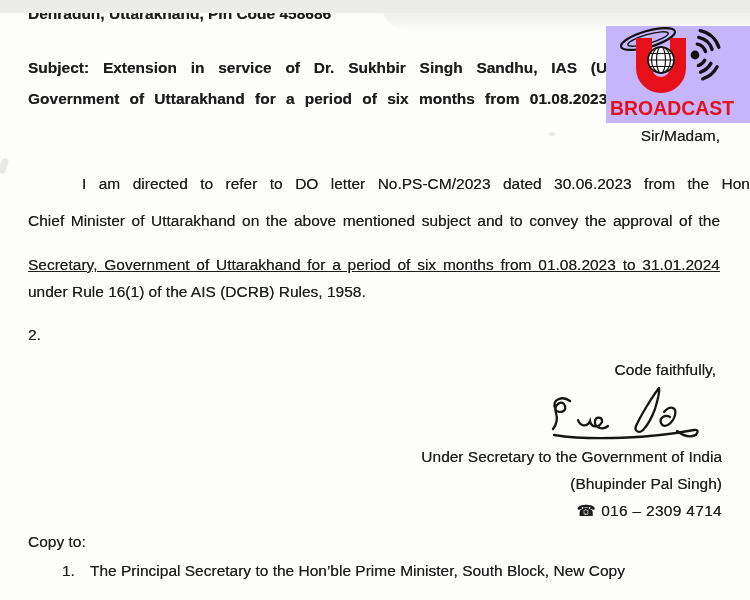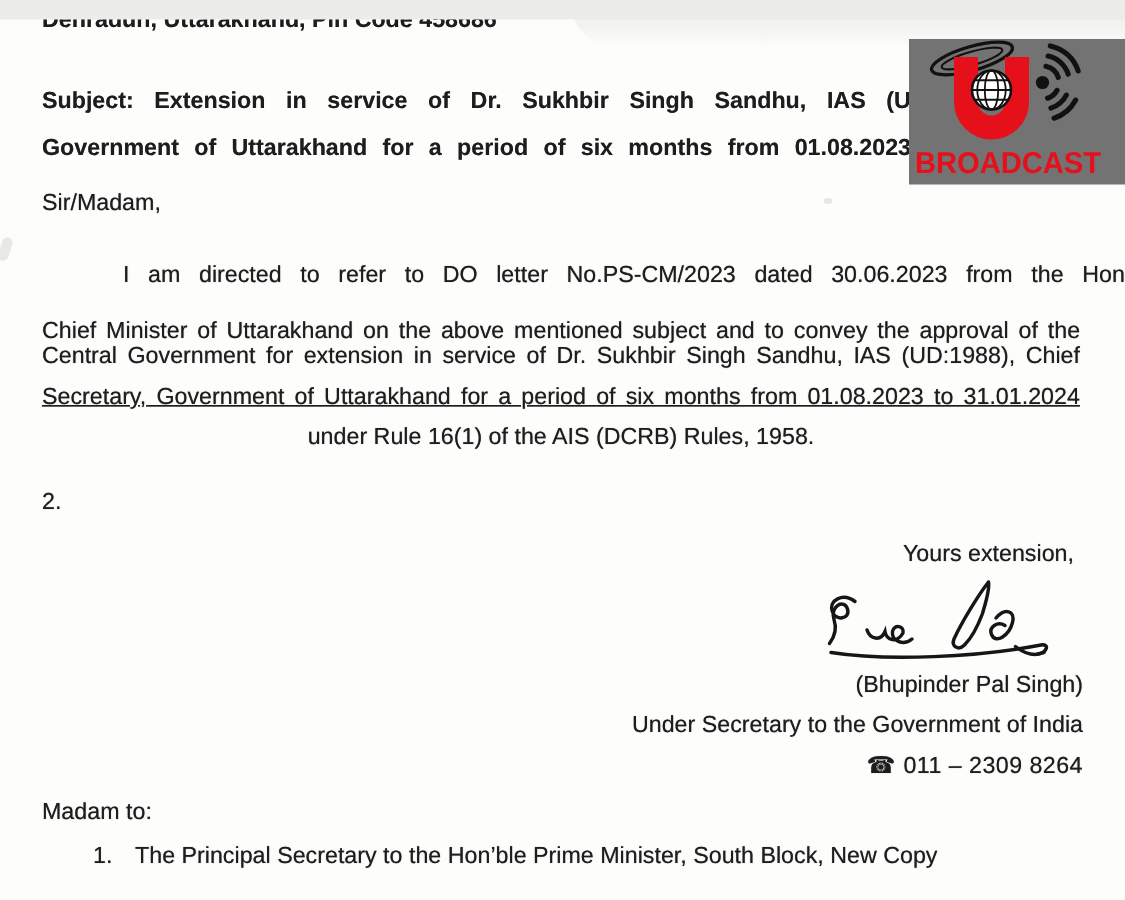--- a/index.html
+++ b/index.html
@@ -35,21 +35,21 @@
     position:absolute;left:0;top:158px;width:7px;height:16px;
     background:#dededb;border-radius:4px;transform:rotate(18deg);opacity:.7;z-index:1;
   }
   .smudge-b{
     position:absolute;left:549px;top:132px;width:6px;height:4px;
     background:#d9d9d6;border-radius:50%;opacity:.6;z-index:1;
   }
   
   .logo-box{
     position:absolute;left:606px;top:26px;width:144px;height:97px;
-    background:#737373;z-index:5;
+    background:#c4b5fd;z-index:5;
   }
   
   .closing{
     position:absolute;right:28px;top:356px;width:360px;
     text-align:right;font-size:15.5px;line-height:27px;
     text-shadow:0 0 .55px rgba(25,25,25,.7);
   }
   .valediction{padding-right:6px;}
   .sig-wrap{margin:2px 6px 0 auto;width:172px;height:58px;}
   .phone-line{letter-spacing:.3px;}
@@ -69,73 +69,70 @@
   </div>
   <div class="strip-top"></div>
 
   <div class="txt bold fit" style="top:54px;">
     <span style="word-spacing: 9.43px;">Subject: Extension in service of Dr. Sukhbir Singh Sandhu, IAS (UD:1988), Chief</span>
   </div>
   <div class="txt bold fit" style="top:85px;">
     <span style="word-spacing: 5.91px;">Government of Uttarakhand for a period of six months from 01.08.2023 to 31.01.2024</span>
   </div>
 
-  <div class="txt" style="top:122px;">
+  <div class="txt" style="top:122px;text-align:right;">
     <span>Sir/Madam,</span>
   </div>
 
   <div class="txt fit indent1" style="top:170px;">
     <span style="word-spacing: 8.1px;">I am directed to refer to DO letter No.PS-CM/2023 dated 30.06.2023 from the Hon’ble</span>
   </div>
   <div class="txt fit" style="top:207px;">
     <span style="word-spacing: 2.25px;">Chief Minister of Uttarakhand on the above mentioned subject and to convey the approval of the</span>
   </div>
-  <div class="txt fit" style="top:224px;">
-    <span style="word-spacing: 2.73px;">Central Government for extension in service of Dr. Sukhbir Singh Sandhu, IAS (UD:1988), Chief</span>
-  </div>
   <div class="txt fit" style="top:251px;text-decoration:underline;">
     <span style="word-spacing: 2.48px;">Secretary, Government of Uttarakhand for a period of six months from 01.08.2023 to 31.01.2024</span>
   </div>
-  <div class="txt" style="top:278px;text-align:center;">
+  <div class="txt" style="top:278px;">
     <span>under Rule 16(1) of the AIS (DCRB) Rules, 1958.</span>
   </div>
 
   <div class="txt flexrow" style="top:321px;">
     <span class="num">2.</span>
   </div>
 
   <div class="closing">
     <div class="valediction">
-      <span>Yours extension,</span>
+      <span>Code faithfully,</span>
     </div>
     <div class="sig-wrap">
       <svg width="172" height="58" viewBox="0 0 172 58">
         <g fill="none" stroke="#161616" stroke-width="2.3" stroke-linecap="round">
           <path d="M26,16 C18,10 8,15 11,23 C13,29 23,28 21,21 C19,14 9,19 12,28 C14,34 12,40 9,44"></path>
           <path d="M34,35 C36,41 43,43 46,36 C47,42 54,44 58,37 C59,32 52,31 51,36 C50,42 58,46 64,41"></path>
           <path d="M115,3 C108,12 97,30 92,41 C90,46 95,49 99,45 C104,40 108,32 111,24 C113,17 116,8 115,3"></path>
           <path d="M120,27 C126,20 133,22 131,30 C129,38 120,45 117,38 C115,33 121,29 126,32"></path>
           <path d="M10,50 C48,56 108,53 150,45 C156,44 154,50 148,51"></path>
           <path d="M133,46 C138,50 145,53 152,50"></path>
         </g>
       </svg>
     </div>
     <div>
+      <span>Under Secretary to the Government of India</span>
+    </div>
+    <div>
       <span>(Bhupinder Pal Singh)</span>
     </div>
-    <div>
-      <span>Under Secretary to the Government of India</span>
-    </div>
     <div class="phone-line">
-      <span class="phone-icon">☎</span><span>011 – 2309 8264</span>
+      <span class="phone-icon">☎</span><span>016 – 2309 4714</span>
     </div>
   </div>
 
   <div class="txt" style="top:528px;">
-    <span>Madam to:</span>
+    <span>Copy to:</span>
   </div>
   <div class="txt flexrow" style="top:557px;">
     <span class="copy-num">1.</span>
     <span>The Principal Secretary to the Hon’ble Prime Minister, South Block, New Copy</span>
   </div>
 
   <div class="logo-box">
     <svg width="142" height="96" viewBox="0 0 142 96">
 
       <g fill="none" stroke="#111">

